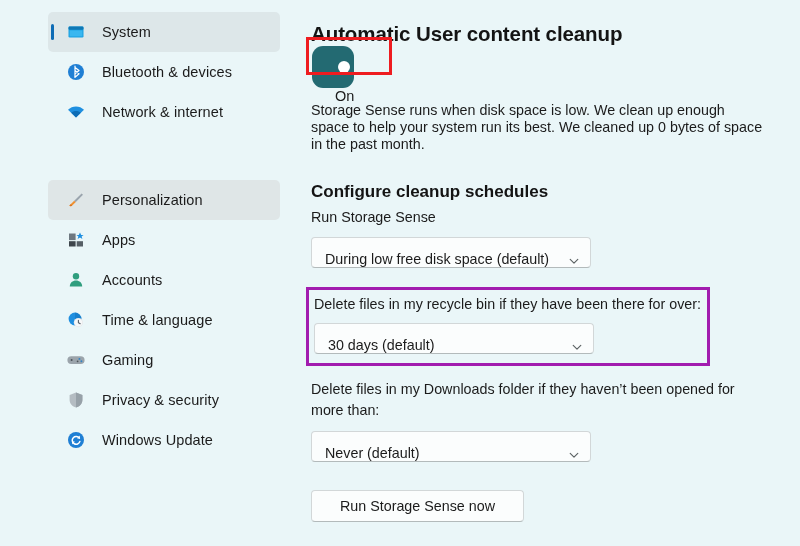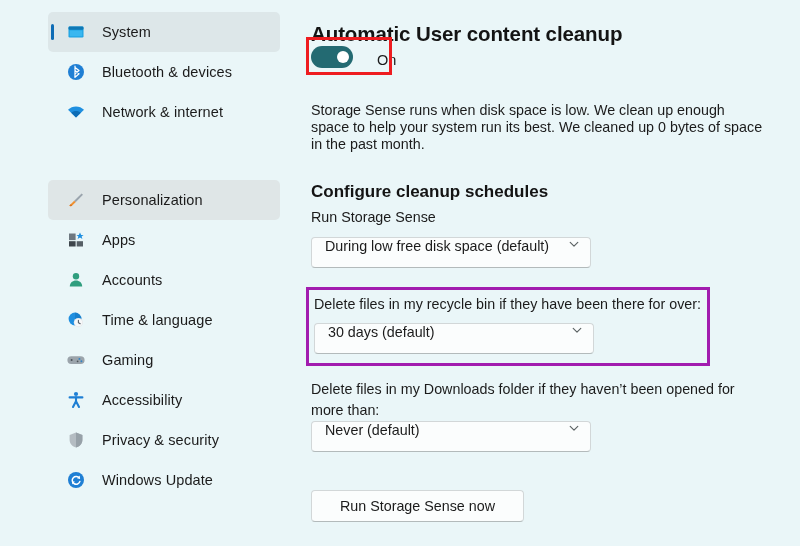--- a/index.html
+++ b/index.html
@@ -92,21 +92,22 @@
     font-weight: bold;
     color: #141414;
     letter-spacing: -0.1px;
   }
 
   .toggle-row {
     position: absolute;
     left: 11px;
     top: 46px;
     display: flex;
-    align-items: flex-end;
+    align-items: center;
+    flex-direction: column;
   }
   .toggle {
     width: 42px;
     height: 22px;
     border-radius: 11px;
     background: #236a72;
     position: relative;
     flex: 0 0 42px;
     cursor: pointer;
   }
@@ -153,21 +154,21 @@
 
   .dropdown {
     width: 280px;
     height: 31px;
     box-sizing: border-box;
     background: #fbfdfd;
     border: 1px solid #d2d7d8;
     border-bottom-color: #b3babb;
     border-radius: 4px;
     display: flex;
-    align-items: flex-start;
+    align-items: flex-end;
     padding: 0 10px 0 13px;
     cursor: pointer;
   }
   .dropdown .value {
     flex: 1 1 auto;
     font-size: 14.3px;
     color: #1b1b1b;
     white-space: nowrap;
     overflow: hidden;
   }
@@ -188,21 +189,21 @@
     width: 404px;
     box-sizing: border-box;
     border: 3px solid #a21caf;
     padding: 4px 0 9px 5px;
     background: transparent;
   }
   .grp-recycle .dropdown { margin-top: 8px; }
 
   .grp-downloads { position: absolute; left: 11px; top: 379px; }
   .grp-downloads .lbl { width: 425px; }
-  .grp-downloads .dropdown { }
+  .grp-downloads .dropdown { margin-top: 10px; }
 
   .action-button {
     position: absolute;
     left: 11px;
     top: 490px;
     height: 32px;
     box-sizing: border-box;
     padding: 0 28px;
     display: flex;
     align-items: center;
@@ -317,30 +318,20 @@
           <rect x="1.4" y="5.2" width="17.2" height="7.8" rx="3.9" fill="#9ba4ab"></rect>
           <circle cx="5.6" cy="9.1" r="1.0" fill="#4b5359"></circle>
           <circle cx="13.4" cy="7.9" r="0.95" fill="#2f82c4"></circle>
           <circle cx="15.4" cy="10.2" r="0.95" fill="#2f82c4"></circle>
           <circle cx="11.6" cy="10.3" r="0.9" fill="#4b5359"></circle>
         </svg>
       </span>
       <span class="nav-label">Gaming</span>
     </div>
 
-    <div class="nav-item">
-      <span class="nav-icon">
-        <svg width="18" height="18" viewBox="0 0 18 18">
-          <circle cx="9" cy="3" r="2.1" fill="#1f7fd4"></circle>
-          <path d="M2.6 6.4 L15.4 6.4" stroke="#1f7fd4" stroke-width="2.1" stroke-linecap="round"></path>
-          <path d="M9 6.2 L9 10.2 M9 10.2 L6 16 M9 10.2 L12 16" stroke="#1f7fd4" stroke-width="2.1" fill="none" stroke-linecap="round"></path>
-        </svg>
-      </span>
-      <span class="nav-label">Accessibility</span>
-    </div>
 
     <div class="nav-item">
       <span class="nav-icon">
         <svg width="18" height="18" viewBox="0 0 18 18">
           <path d="M9 1.4 L15.4 4 L15.4 9 C15.4 12.7 12.6 15.5 9 16.6 C5.4 15.5 2.6 12.7 2.6 9 L2.6 4 Z" fill="#b4bcc2"></path>
           <path d="M9 1.4 L15.4 4 L15.4 9 C15.4 12.7 12.6 15.5 9 16.6 Z" fill="#97a1a8"></path>
         </svg>
       </span>
       <span class="nav-label">Privacy &amp; security</span>
     </div>

